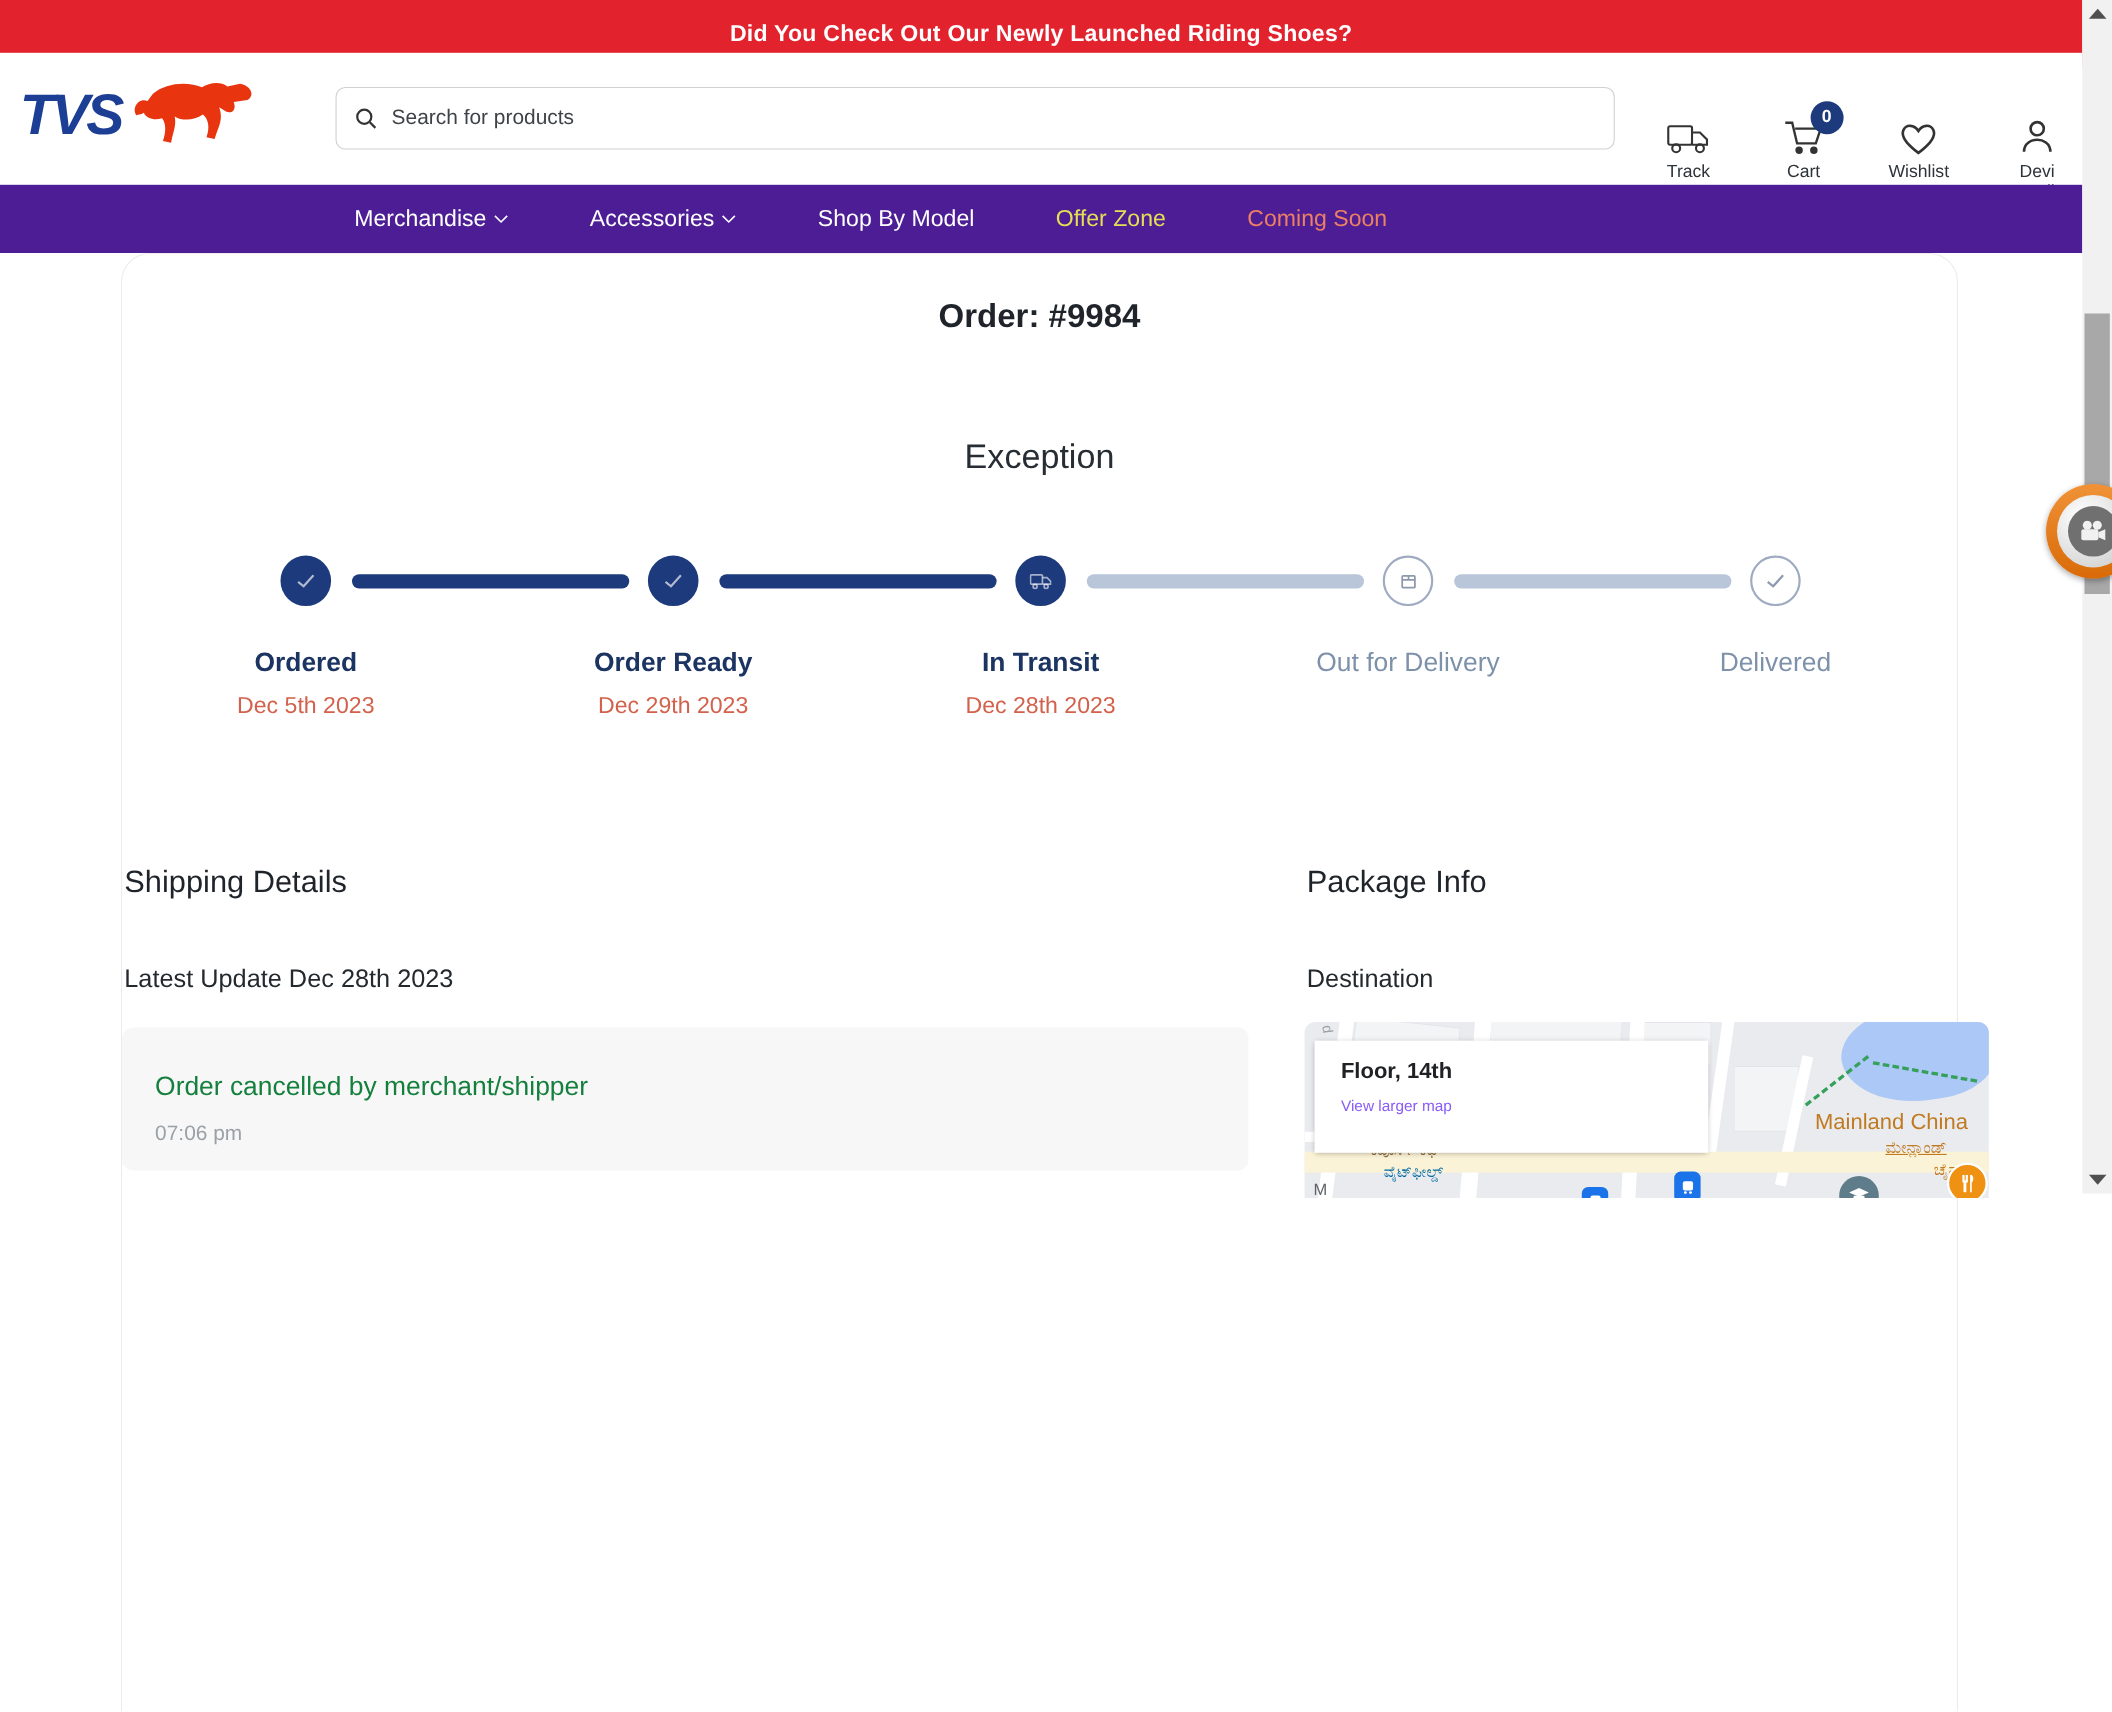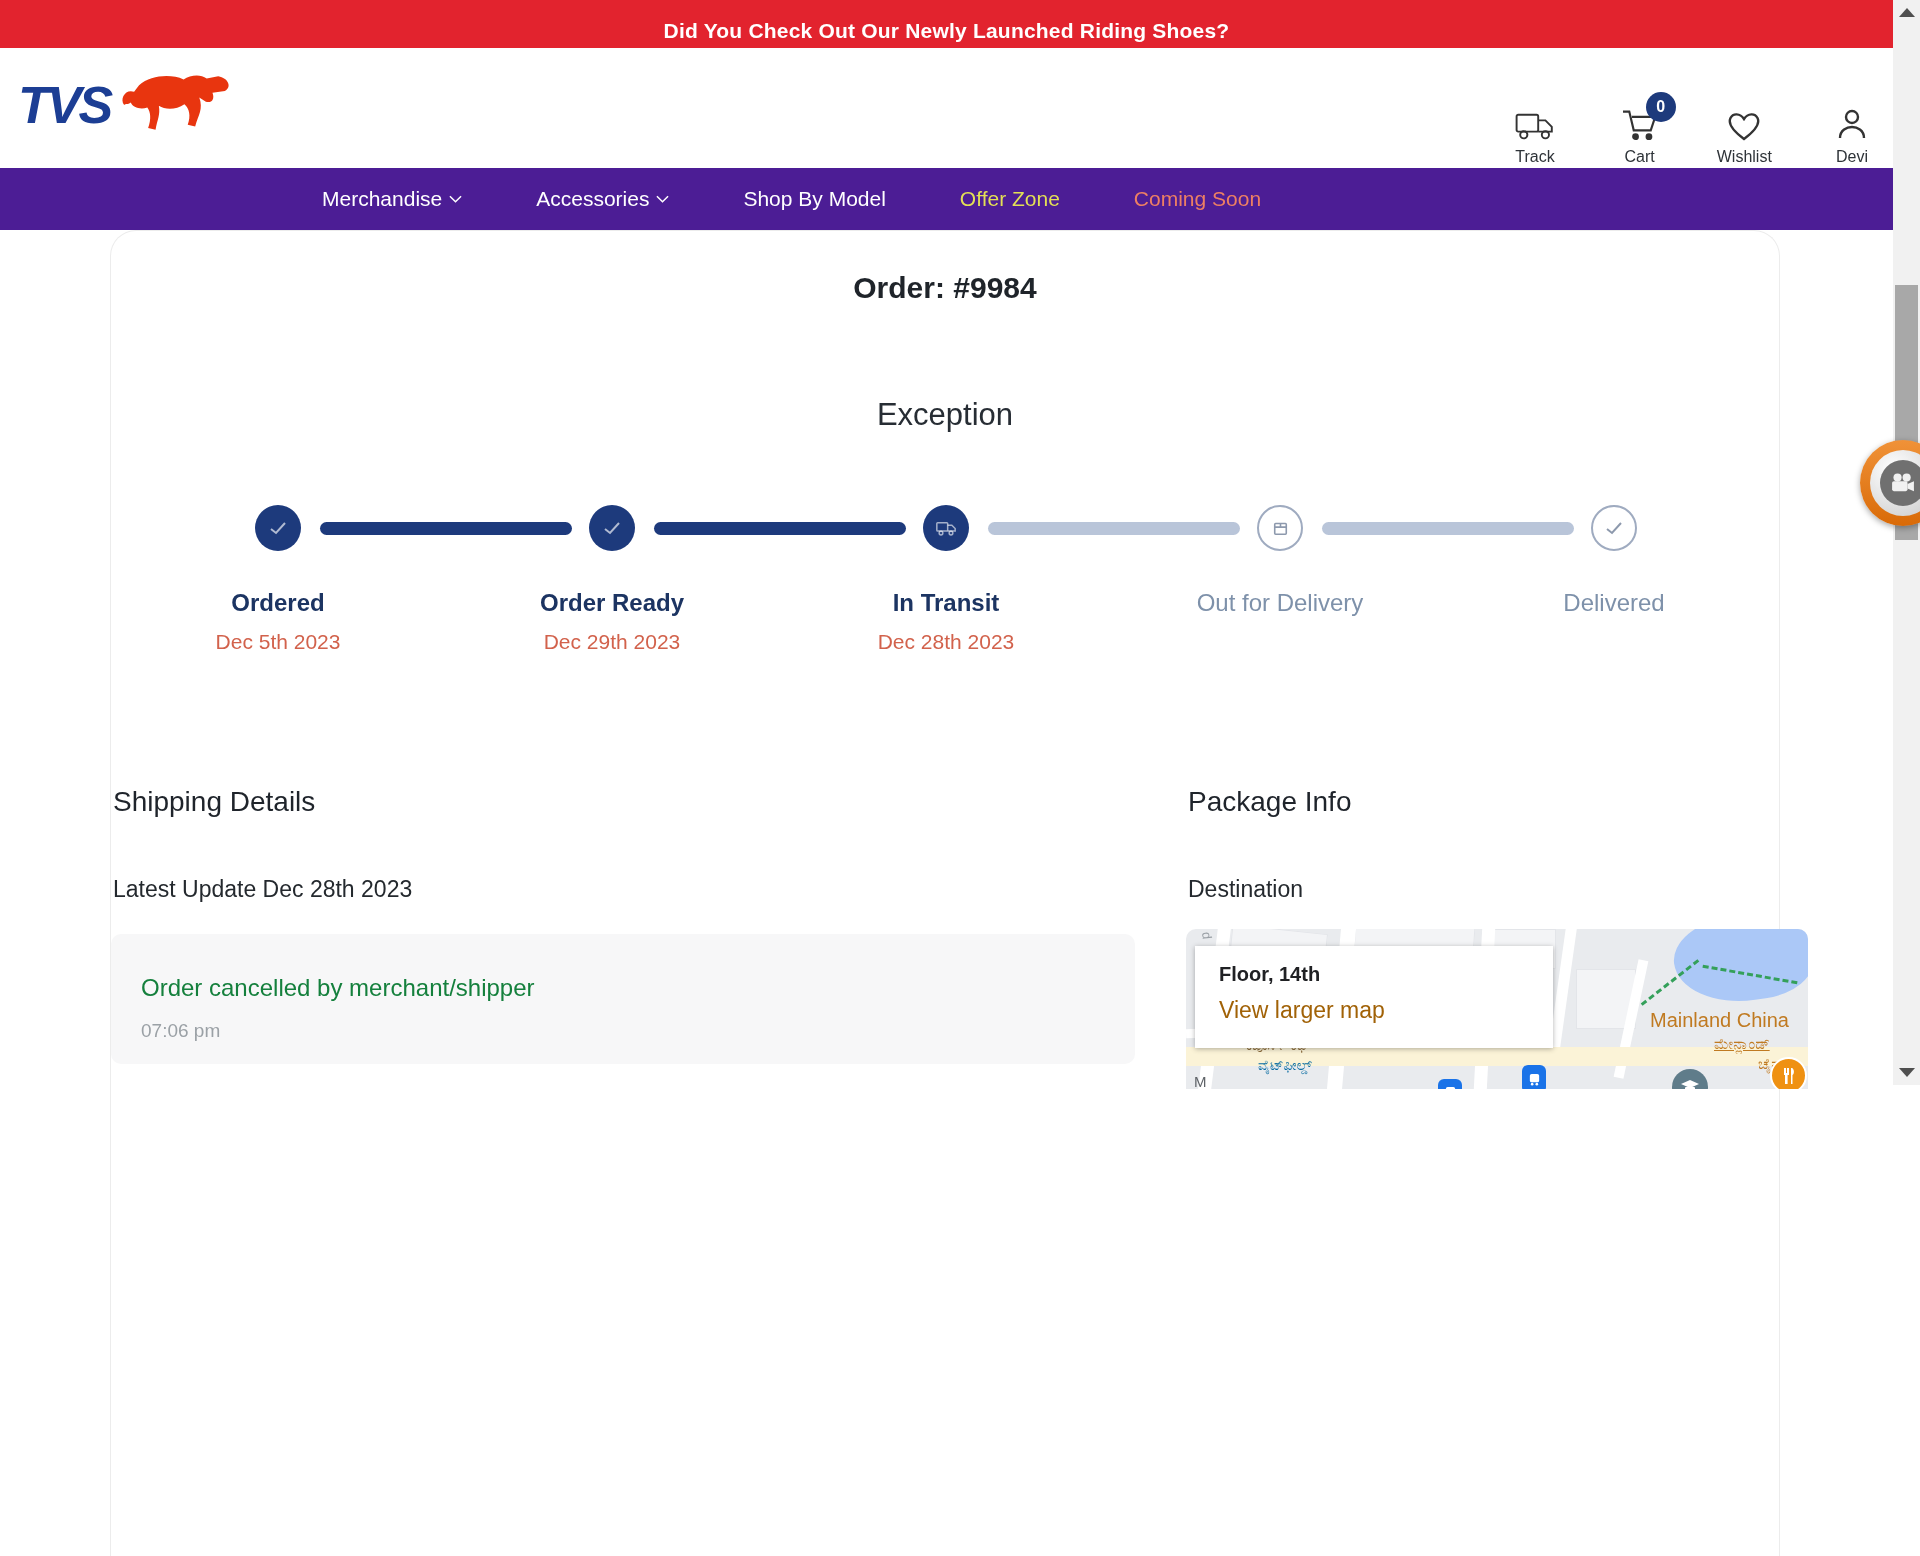--- a/index.html
+++ b/index.html
@@ -106,21 +106,21 @@
     background:#abc8f7; border-radius:46% 18% 38% 55%; transform:rotate(-8deg);
   }
   .trail { position:absolute; border-top:3px dashed #34a05a; background:transparent; }
   .trail1 { left:448px; top:52px; width:72px; transform:rotate(-38deg); }
   .trail2 { left:516px; top:44px; width:96px; transform:rotate(10deg); }
   .map-info {
     position:absolute; left:9px; top:17px; width:358px; height:102px;
     background:#fff; box-shadow:0 1px 5px rgba(0,0,0,.3); padding:17px 0 0 24px; z-index:3;
   }
   .map-info-title { font-size:20px; font-weight:bold; color:#202124; }
-  .map-info-link { margin-top:11px; font-size:23px; color:#a16207; cursor:pointer; display:inline-block; }
+  .map-info-link { margin-top:11px; font-size:14px; color:#8b5cf6; cursor:pointer; display:inline-block; }
   .poi-restaurant { position:absolute; left:464px; top:80px; font-size:20px; font-weight:500; color:#c07a21; white-space:nowrap; }
   .poi-kn1 { position:absolute; left:528px; top:106px; font-size:15px; color:#c07a21;text-decoration:underline; }
   .poi-kn2 { position:absolute; left:572px; top:126px; font-size:15px; color:#c07a21; }
   .cafe-kn1 { position:absolute; left:60px; top:108px; font-size:14px; color:#8d6e3f; }
   .cafe-kn2 { position:absolute; left:72px; top:128px; font-size:14px; color:#0369a1; }
   .street-label { position:absolute; left:28px; top:2px; font-size:13px; color:#9aa0a6; transform:rotate(83deg); transform-origin:left top; }
   .map-attrib { position:absolute; left:8px; top:144px; font-size:15px; color:#5f6368; }
   .pin {
     position:absolute; left:116px; top:96px; width:21px; height:21px; background:#ea8b18;
     border-radius:50% 50% 50% 0; transform:rotate(-135deg); box-shadow:inset 0 0 0 2px #d97808;
@@ -158,20 +158,27 @@
 
 <div class="header">
 
   <div class="logo">
     <span class="logo-tvs">TVS</span>
     <svg class="logo-horse" viewBox="0 0 140 80">
       <path fill="#e8350f" d="M6,40 C0,32 8,20 18,24 L24,16 C38,4 62,2 78,9 C86,4 98,2 106,8 L120,5 C132,7 137,18 128,23 L113,25 C116,33 112,38 105,36 L97,31 C102,45 96,52 92,66 L83,64 C87,53 85,44 79,39 C69,46 56,46 48,41 C50,52 46,58 44,70 L35,68 C39,57 38,48 34,43 C26,46 16,43 14,37 C10,40 8,38 6,40 Z"></path>
     </svg>
   </div>
 
+  <div class="search-wrap">
+    <svg width="22" height="22" viewBox="0 0 24 24" fill="none" stroke="#333" stroke-width="2.2">
+      <circle cx="10" cy="10" r="7"></circle>
+        <line x1="15.5" y1="15.5" x2="21" y2="21"></line>
+    </svg>
+    <input type="text" placeholder="Search for products" style="">
+  </div>
 
   <div class="header-actions">
 
     <div class="h-action">
       <span class="h-icon">
         <svg width="40" height="32" viewBox="0 0 50 38" fill="none" stroke="#333" stroke-width="2.4">
           <rect x="2" y="5" width="27" height="21" rx="2"></rect>
           <path d="M29 12 h9 l8 8 v6 h-17"></path>
           <circle cx="11" cy="30" r="4.5"></circle>
             <circle cx="38" cy="30" r="4.5"></circle>

